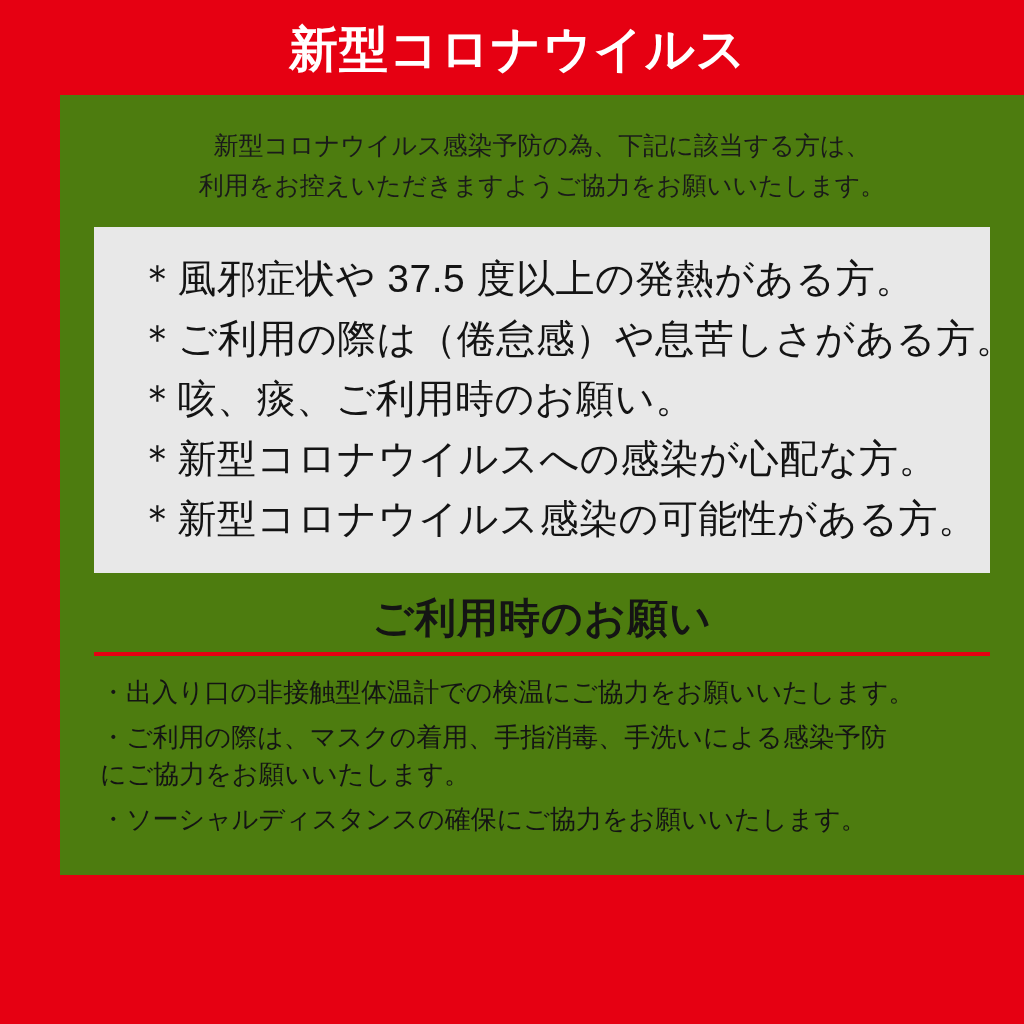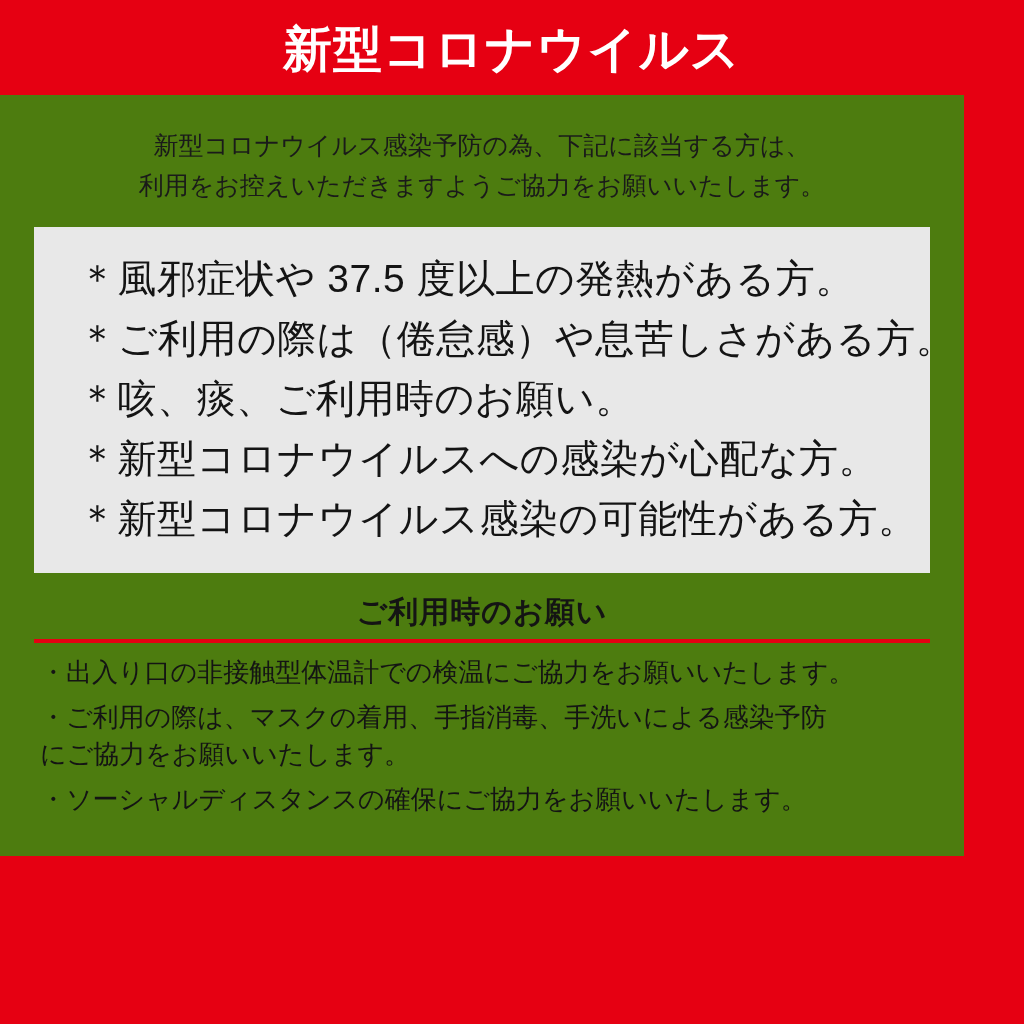--- a/index.html
+++ b/index.html
@@ -13,21 +13,22 @@
     font-family: "Liberation Sans", "DejaVu Sans", sans-serif;
     overflow: hidden;
   }
   .poster {
     width: 1024px;
     height: 792px;
     box-sizing: border-box;
     background: #e60012;
     display: flex;
     flex-direction: column;
-    align-items: flex-start;
+    align-items: flex-end;
+    padding-left: 12px;
   }
   
   .header {
     width: 100%;
     padding-top: 18px;
     padding-bottom: 14px;
     text-align: center;
     color: #ffffff;
   }
   .header-line {
@@ -71,35 +72,35 @@
     padding: 10px 0 11px 14px;
     white-space: nowrap;
     letter-spacing: 0.5px;
   }
   
   .sub-heading-wrap {
     margin-top: 22px;
     text-align: center;
   }
   .sub-heading {
-    font-size: 30px;
+    font-size: 41px;
     font-weight: bold;
     color: #141414;
     line-height: 1.15;
     letter-spacing: 1px;
   }
   .rule {
     width: 100%;
     height: 4px;
     background: #e60012;
     margin-top: 10px;
   }
   
   .notes {
-    margin-top: 11px;
+    margin-top: 18px;
     padding: 0 6px;
   }
   .note-item {
     font-size: 26px;
     color: #141414;
     line-height: 1.42;
     margin-bottom: 8px;
     white-space: pre-line;
   }
 </style>

